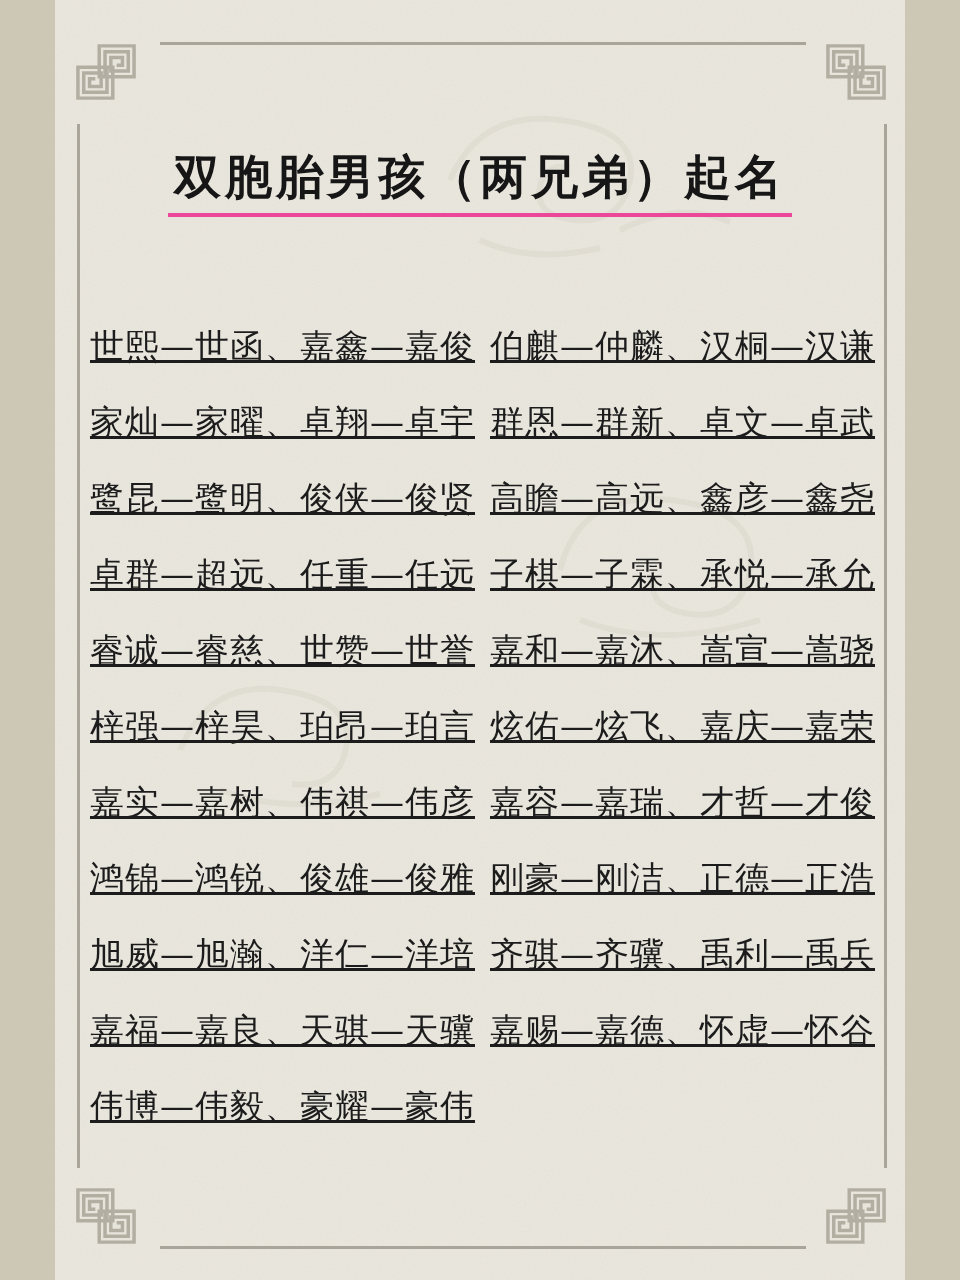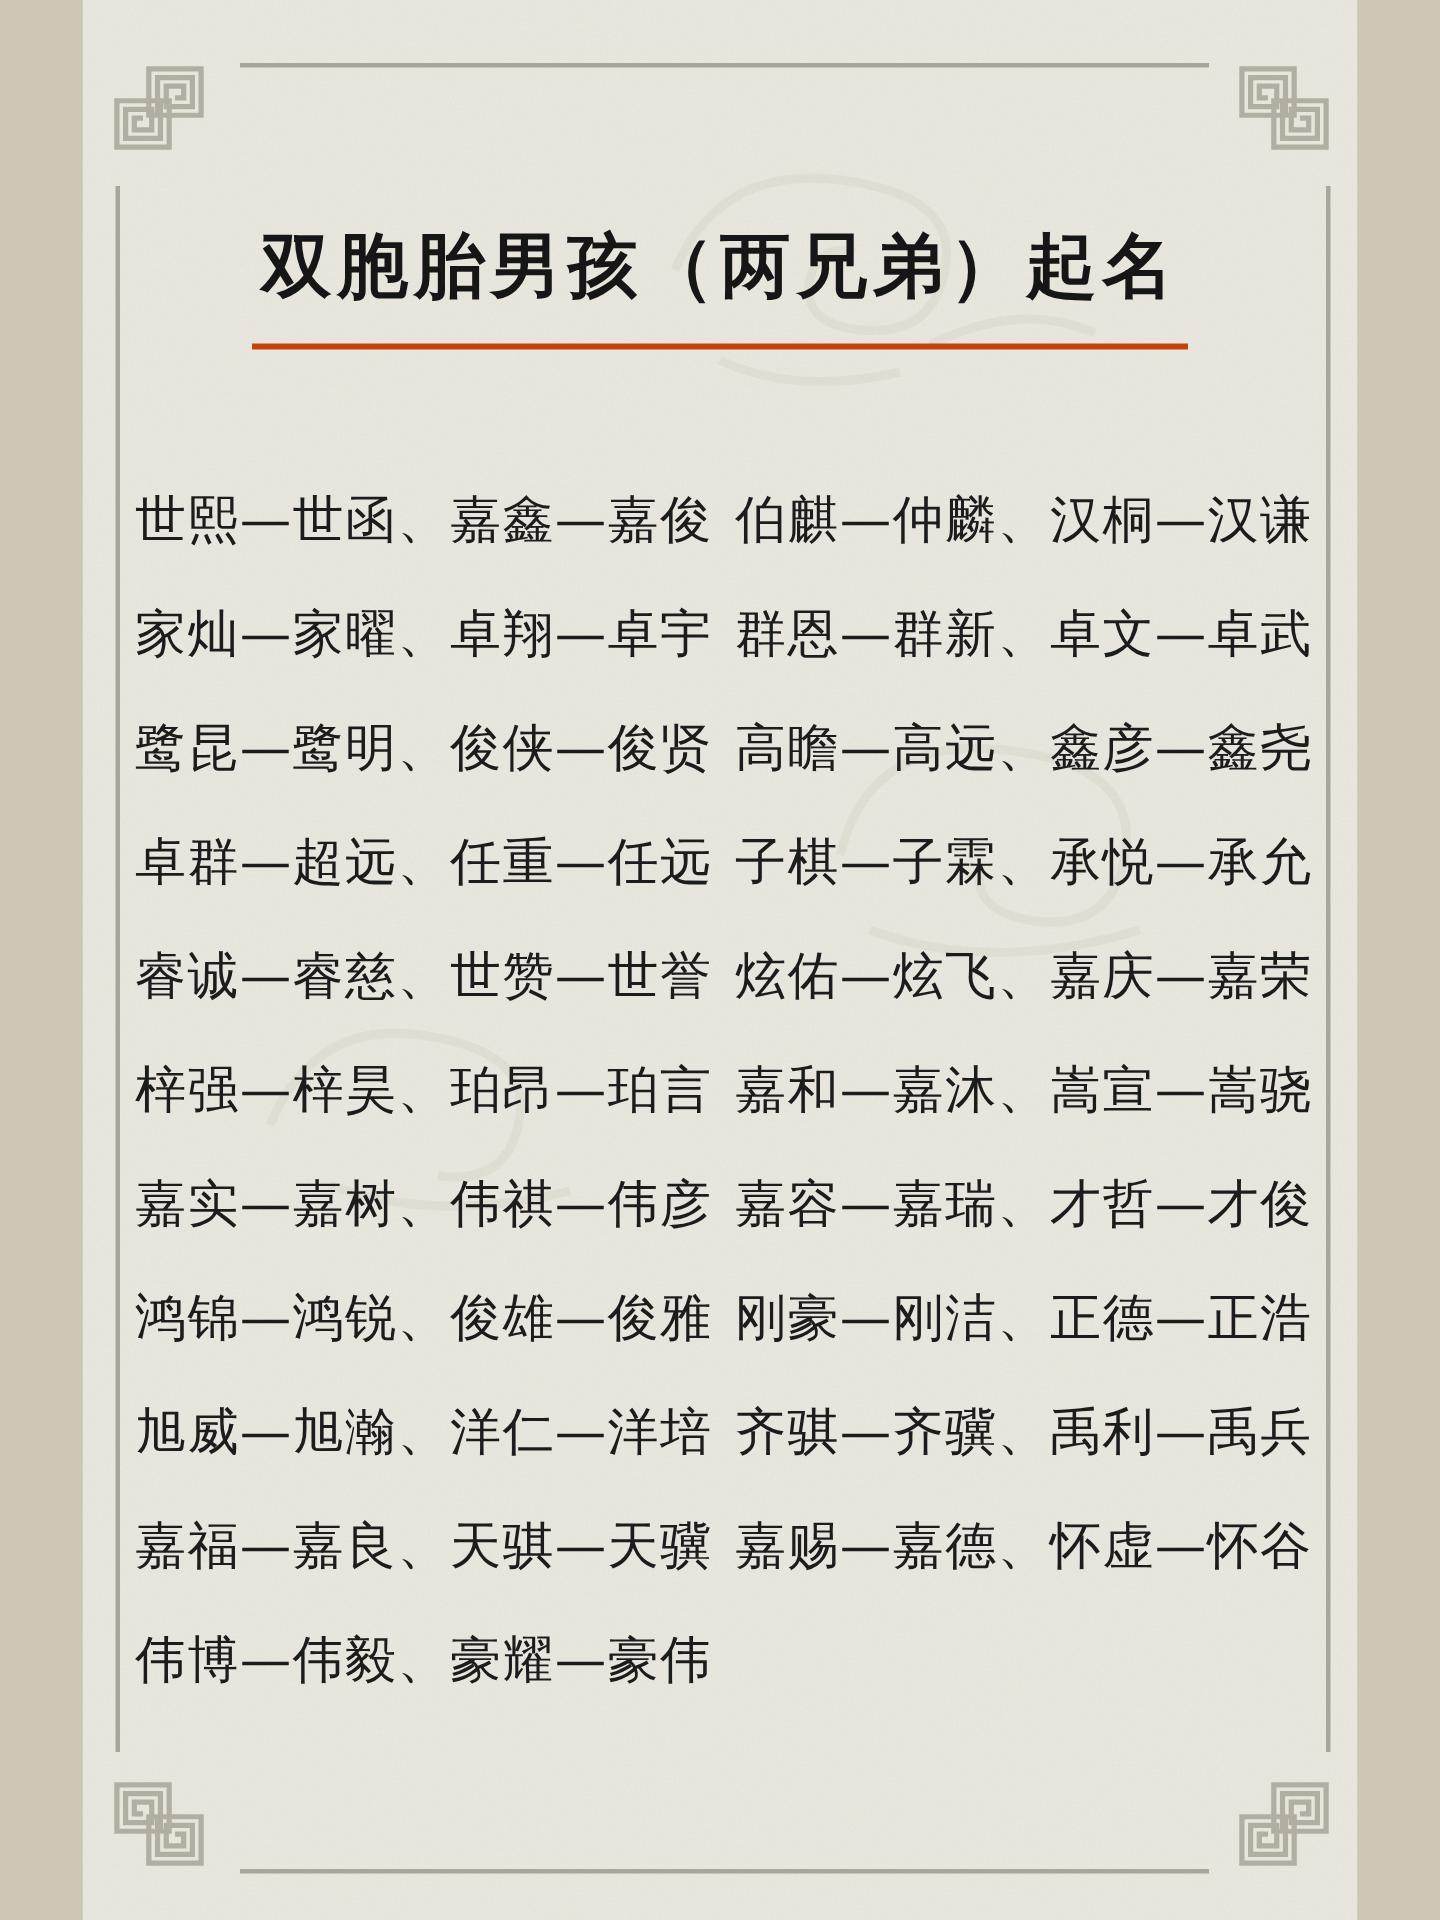--- a/index.html
+++ b/index.html
@@ -77,39 +77,40 @@
     text-align: center;
     z-index: 5;
   }
   .title-wrap h1 {
     display: inline-block;
     margin: 0;
     font-size: 47px;
     font-weight: bold;
     color: #161616;
     letter-spacing: 4px;
-    border-bottom: 4px solid #c2410c;
-    padding: 0 6px 20px 6px;
+    border-bottom: 4px solid #ec4899;
+    padding: 0 6px 4px 6px;
     white-space: nowrap;
   }
   .name-col {
     position: absolute;
     top: 309px;
     z-index: 5;
   }
   .name-col.c0 { left: 90px; }
   .name-col.c1 { left: 490px; }
   .name-row {
     height: 76px;
     display: flex;
     align-items: center;
     font-size: 34px;
     color: #1c1c1c;
     letter-spacing: 1px;
     white-space: nowrap;
+    text-decoration: underline;
   }
 </style>
 </head>
 <body>
 
 <div class="stage">
 
   <div class="paper"></div>
 
   <svg class="noise" xmlns="http://www.w3.org/2000/svg">
@@ -196,21 +197,21 @@
       <div class="name-row">鸿锦—鸿锐、俊雄—俊雅</div>
       <div class="name-row">旭威—旭瀚、洋仁—洋培</div>
       <div class="name-row">嘉福—嘉良、天骐—天骥</div>
       <div class="name-row">伟博—伟毅、豪耀—豪伟</div>
     </div>
   <div class="name-col c1">
       <div class="name-row">伯麒—仲麟、汉桐—汉谦</div>
       <div class="name-row">群恩—群新、卓文—卓武</div>
       <div class="name-row">高瞻—高远、鑫彦—鑫尧</div>
       <div class="name-row">子棋—子霖、承悦—承允</div>
+      <div class="name-row">嘉和—嘉沐、嵩宣—嵩骁</div>
       <div class="name-row">炫佑—炫飞、嘉庆—嘉荣</div>
-      <div class="name-row">嘉和—嘉沐、嵩宣—嵩骁</div>
       <div class="name-row">嘉容—嘉瑞、才哲—才俊</div>
       <div class="name-row">刚豪—刚洁、正德—正浩</div>
       <div class="name-row">齐骐—齐骥、禹利—禹兵</div>
       <div class="name-row">嘉赐—嘉德、怀虚—怀谷</div>
     </div>
 
 </div>
 
 </body></html>

